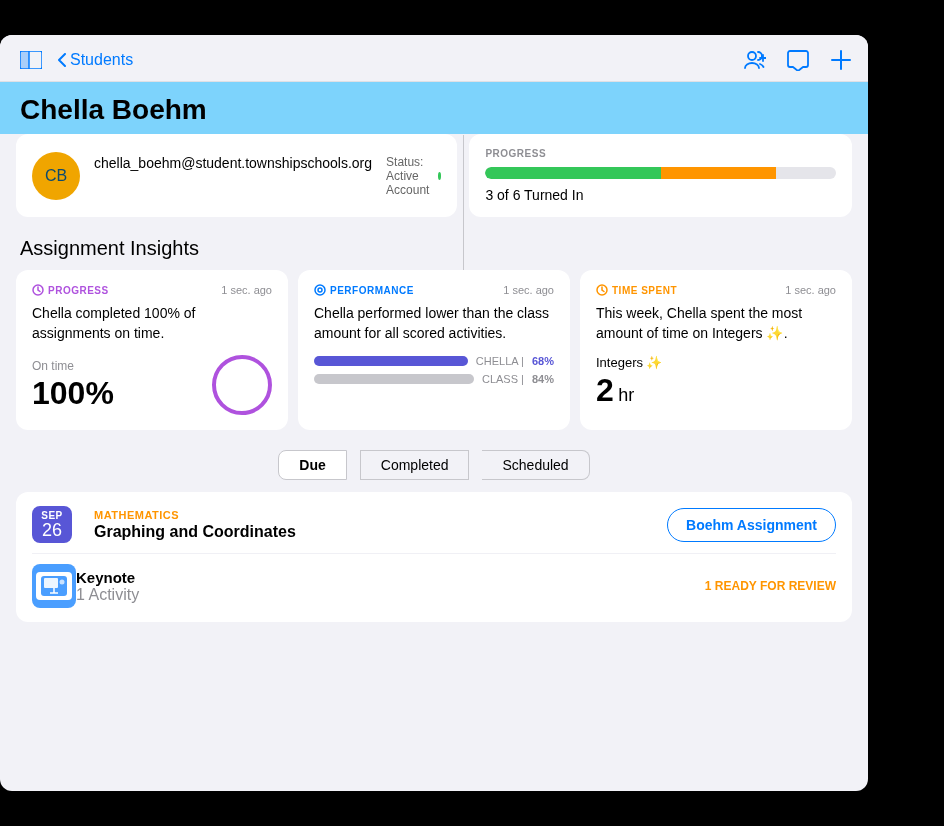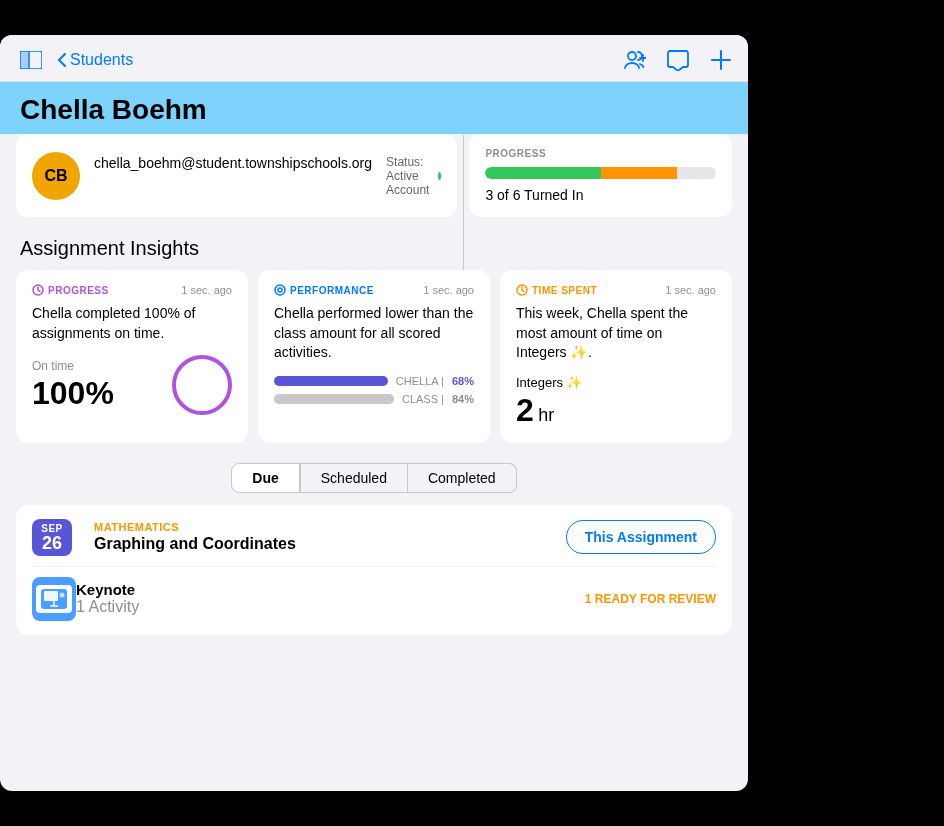--- a/index.html
+++ b/index.html
@@ -5,21 +5,21 @@
     * { box-sizing: border-box; margin: 0; padding: 0; }
     body {
       background: #000;
       font-family: -apple-system, BlinkMacSystemFont, 'Helvetica Neue', Arial, sans-serif;
       width: 944px;
       height: 826px;
       overflow: hidden;
     }
     .main-container {
       background: #f2f2f7;
-      width: 748px;
+      width: 868px;
       height: 756px;
       margin-top: 35px;
       border-radius: 12px;
       overflow: hidden;
       position: relative;
     }
     
     .header {
       background: #f2f2f7;
       padding: 12px 16px 8px 16px;
@@ -92,23 +92,23 @@
       flex: 1;
     }
     .avatar {
       width: 48px;
       height: 48px;
       border-radius: 50%;
       background: #f0a500;
       display: flex;
       align-items: center;
       justify-content: center;
-      color: #000000;
+      color: #0c4a6e;
       font-size: 16px;
-      font-weight: 700;
+      font-weight: 400;
       flex-shrink: 0;
     }
     .profile-info {
       display: flex;
       flex-direction: row;
       gap: 14px;
     }
     .profile-email {
       font-size: 14px;
       color: #000;
@@ -304,21 +304,21 @@
     }
     .time-unit {
       font-size: 18px;
       font-weight: 400;
       color: #000;
     }
     
     .tab-bar {
       display: flex;
       justify-content: center;
-      gap: 0;
+      gap: 13px;
       padding: 8px 0 12px 0;
     }
     .tab-btn {
       background: none;
       border: 1px solid #c7c7cc;
       padding: 6px 20px;
       font-size: 14px;
       cursor: pointer;
       color: #000;
     }
@@ -360,21 +360,21 @@
     }
     .date-month {
       font-size: 10px;
       font-weight: 700;
       color: #fff;
       text-transform: uppercase;
       letter-spacing: 0.5px;
     }
     .date-day {
       font-size: 18px;
-      font-weight: 700;
+      font-weight: 400;
       color: #fff;
       line-height: 1;
     }
     .assignment-title-block {
       display: flex;
       align-items: center;
       gap: 10px;
       flex: 1;
     }
     .assignment-subject {
@@ -580,37 +580,37 @@
       <div class="time-topic">Integers ✨</div>
       <div>
         <span class="time-value">2</span>
         <span class="time-unit">hr</span>
       </div>
     </div>
   </div>
 
   <div class="tab-bar">
     <button class="tab-btn active">Due</button>
+    <button class="tab-btn">Completed</button>
     <button class="tab-btn">Scheduled</button>
-    <button class="tab-btn">Completed</button>
   </div>
 
   <div class="assignment-section">
     <div class="assignment-header">
       <div class="assignment-title-block">
         <div class="assignment-date">
           <span class="date-month">SEP</span>
           <span class="date-day">26</span>
         </div>
         <div>
           <div class="assignment-subject">MATHEMATICS</div>
           <div class="assignment-name">Graphing and Coordinates</div>
         </div>
       </div>
-      <button class="view-assignment-btn">This Assignment</button>
+      <button class="view-assignment-btn">Boehm Assignment</button>
     </div>
 
     <div class="activity-row">
       <div class="activity-icon">
         <div style="width:36px;height:28px;background:#fff;border-radius:4px;display:flex;align-items:center;justify-content:center;">
           <svg width="26" height="20" viewBox="0 0 26 20" fill="none">
             <rect width="26" height="20" rx="3" fill="#4a9eff"></rect>
             <rect x="3" y="2" width="14" height="10" rx="1" fill="white" opacity="0.9"></rect>
             <line x1="13" y1="12" x2="13" y2="17" stroke="white" stroke-width="1.5"></line>
             <line x1="9" y1="17" x2="17" y2="17" stroke="white" stroke-width="1.5"></line>

